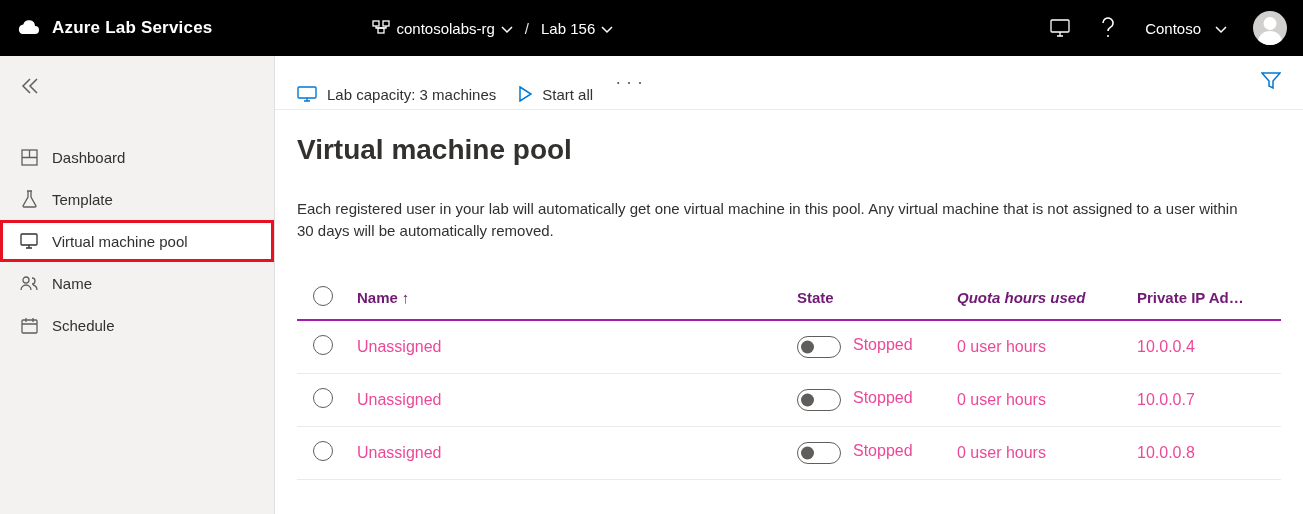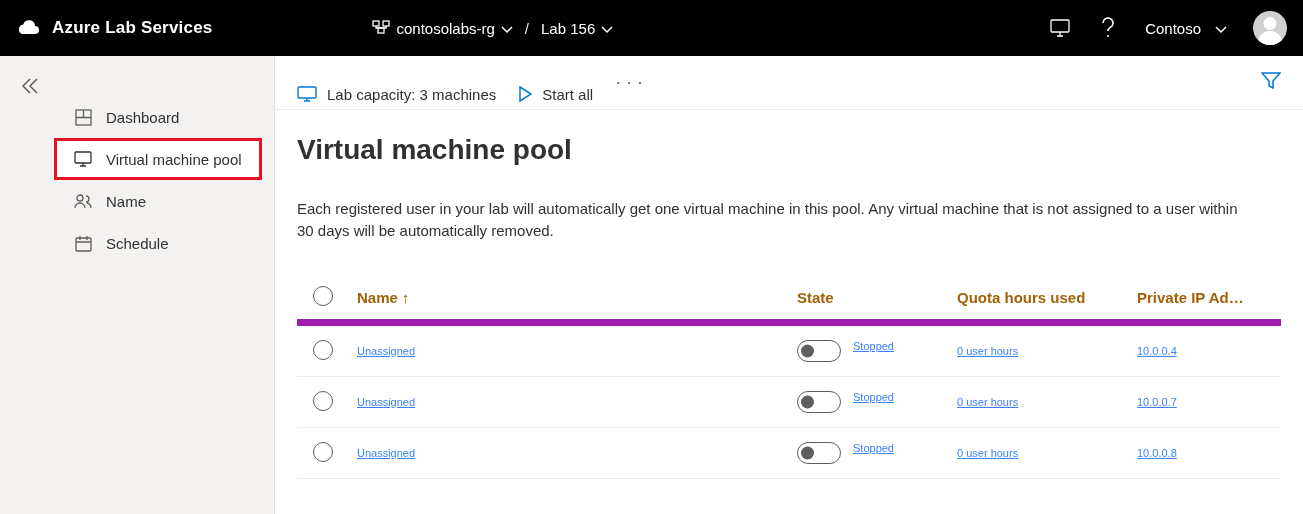--- a/index.html
+++ b/index.html
@@ -18,55 +18,55 @@
   .header-icon { width:22px; height:22px; display:flex; align-items:center; justify-content:center; cursor:pointer; }
   .tenant { display:flex; align-items:center; gap:14px; font-size:15px; cursor:pointer; }
   .avatar { width:34px; height:34px; border-radius:50%; background:#d2d0ce; position:relative; overflow:hidden; cursor:pointer; }
   .avatar::before { content:""; position:absolute; top:6px; left:50%; transform:translateX(-50%); width:13px; height:13px; border-radius:50%; background:#fff; }
   .avatar::after { content:""; position:absolute; top:20px; left:50%; transform:translateX(-50%); width:24px; height:22px; border-radius:50% 50% 0 0; background:#fff; }
 
   
   .app { display:flex; height: calc(514px - 56px); }
 
   
-  .sidebar { width: 275px; background:#f3f2f1; border-right:1px solid #e1dfdd; display:flex; flex-direction:row; padding-top:10px; }
+  .sidebar { width: 275px; background:#f3f2f1; border-right:1px solid #e1dfdd; display:flex; flex-direction:column; padding-top:10px; }
   .collapse-btn { width:48px; height:40px; display:flex; align-items:center; justify-content:center; cursor:pointer; margin-left:6px; }
   .nav { margin-top:30px; display:flex; flex-direction:column; }
   .nav-item { display:flex; align-items:center; gap:14px; height:42px; padding:0 20px; font-size:15px; color:#323130; cursor:pointer; }
   .nav-item.selected { background:#fff; border-left:0; outline:3px solid #e81123; outline-offset:-3px; }
   .nav-icon { width:18px; height:18px; display:flex; align-items:center; justify-content:center; color:#605e5c; }
   .nav-item.selected .nav-icon { color:#323130; }
 
   
   .main { flex:1; display:flex; flex-direction:column; overflow:hidden; }
   .toolbar { height:54px; border-bottom:1px solid #edebe9; display:flex; align-items:center; padding:0 22px; gap:22px; }
   .tb-item { display:flex; align-items:flex-start; gap:10px; color:#0078d4; font-size:15px; cursor:pointer;margin-top:25px; }
   .tb-item .lbl { color:#323130; }
   .tb-ellipsis { color:#605e5c; font-size:18px; cursor:pointer; }
   .tb-filter { margin-left:auto; color:#0078d4; cursor:pointer; }
 
   .content { padding:24px 22px 0 22px; overflow:auto; }
   h1 { font-size:28px; font-weight:600; margin-bottom:14px; }
   .desc { font-size:15px; color:#323130; max-width: 960px; line-height:1.45; margin-bottom:34px;margin-top:32px; }
 
   table { width:100%; border-collapse:collapse; }
-  th { text-align:left; font-weight:600; font-size:15px; color:#a16207; padding:10px 8px; border-bottom:7px solid #a21caf; }
+  th { text-align:left; font-weight:600; font-size:15px; color:#701a75; padding:10px 8px; border-bottom:2px solid #a21caf; }
   th.check, td.check { width:52px; text-align:center; }
-  td { padding:14px 8px; border-bottom:1px solid #edebe9; font-size:11px; color:#3b82f6;text-decoration:underline; }
+  td { padding:14px 8px; border-bottom:1px solid #edebe9; font-size:16px; color:#ec4899; }
   .sort-arrow { margin-left:4px; }
 
   .radio { width:20px; height:20px; border-radius:50%; border:1.5px solid #605e5c; display:inline-block; cursor:pointer; }
 
   .state-cell { display:flex; align-items:flex-start; gap:12px; }
   .toggle { width:44px; height:22px; border:1.5px solid #605e5c; border-radius:11px; position:relative; display:inline-block; cursor:pointer; }
   .toggle::after { content:""; position:absolute; left:3px; top:50%; transform:translateY(-50%); width:13px; height:13px; border-radius:50%; background:#605e5c; }
 
   .col-name { width: 440px; }
   .col-state { width: 160px; margin-left: 44px; }
-  .col-quota { width: 180px; }
+  .col-quota { width: 180px; font-style: italic; }
 </style>
 </head>
 <body>
 
 <div class="header">
   <div class="header-left">
     <span class="brand-icon">
       <svg width="26" height="20" viewBox="0 0 26 20">
           <path fill="#fff" d="M19 8a6 6 0 00-11.7-1.6A5 5 0 006 16h13a4 4 0 000-8z"></path>
         </svg>
@@ -134,20 +134,28 @@
     </div>
     <nav class="nav">
       <div class="nav-item">
         <span class="nav-icon">
           <svg width="17" height="17" viewBox="0 0 17 17" fill="none" stroke="currentColor" stroke-width="1.3">
               <rect x="1" y="1" width="15" height="15"></rect>
               <path d="M1 8.5h15M8.5 1v7.5"></path>
             </svg>
         </span>
         <span>Dashboard</span>
+      </div>
+      <div class="nav-item">
+        <span class="nav-icon">
+          <svg width="15" height="18" viewBox="0 0 15 18" fill="none" stroke="currentColor" stroke-width="1.3">
+              <path d="M5 1h5M6 1v6l-5 9a1 1 0 001 1h11a1 1 0 001-1l-5-9V1"></path>
+            </svg>
+        </span>
+        <span>Template</span>
       </div>
       <div class="nav-item selected">
         <span class="nav-icon">
           <svg width="18" height="16" viewBox="0 0 18 16" fill="none" stroke="currentColor" stroke-width="1.3">
               <rect x="1" y="1" width="16" height="11" rx="1"></rect>
               <path d="M6 15h6M9 12v3"></path>
             </svg>
         </span>
         <span>Virtual machine pool</span>
       </div>

